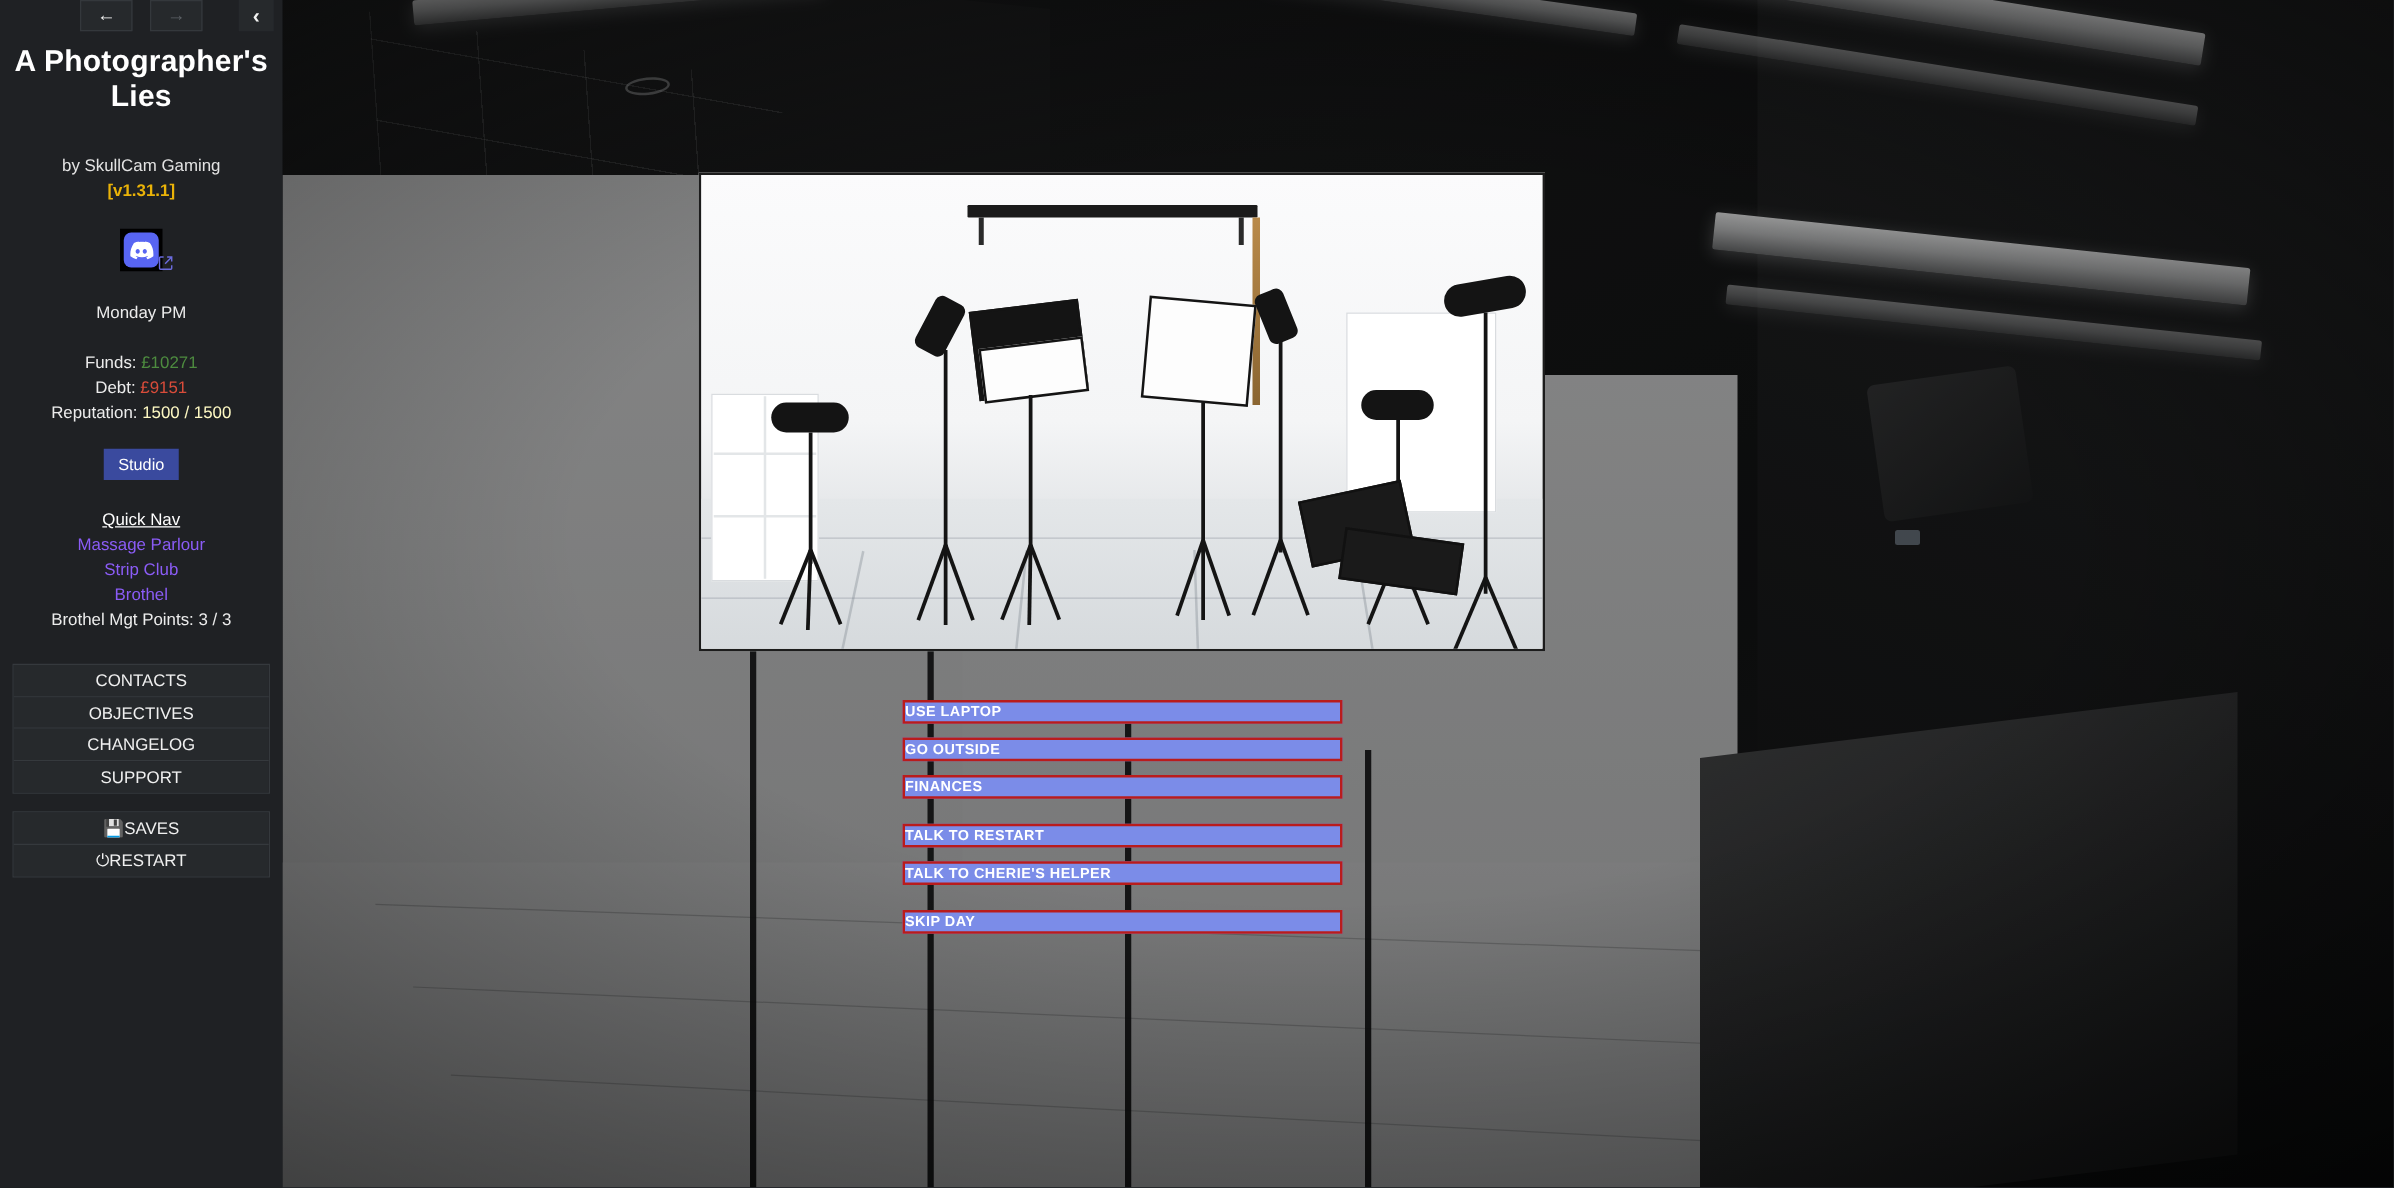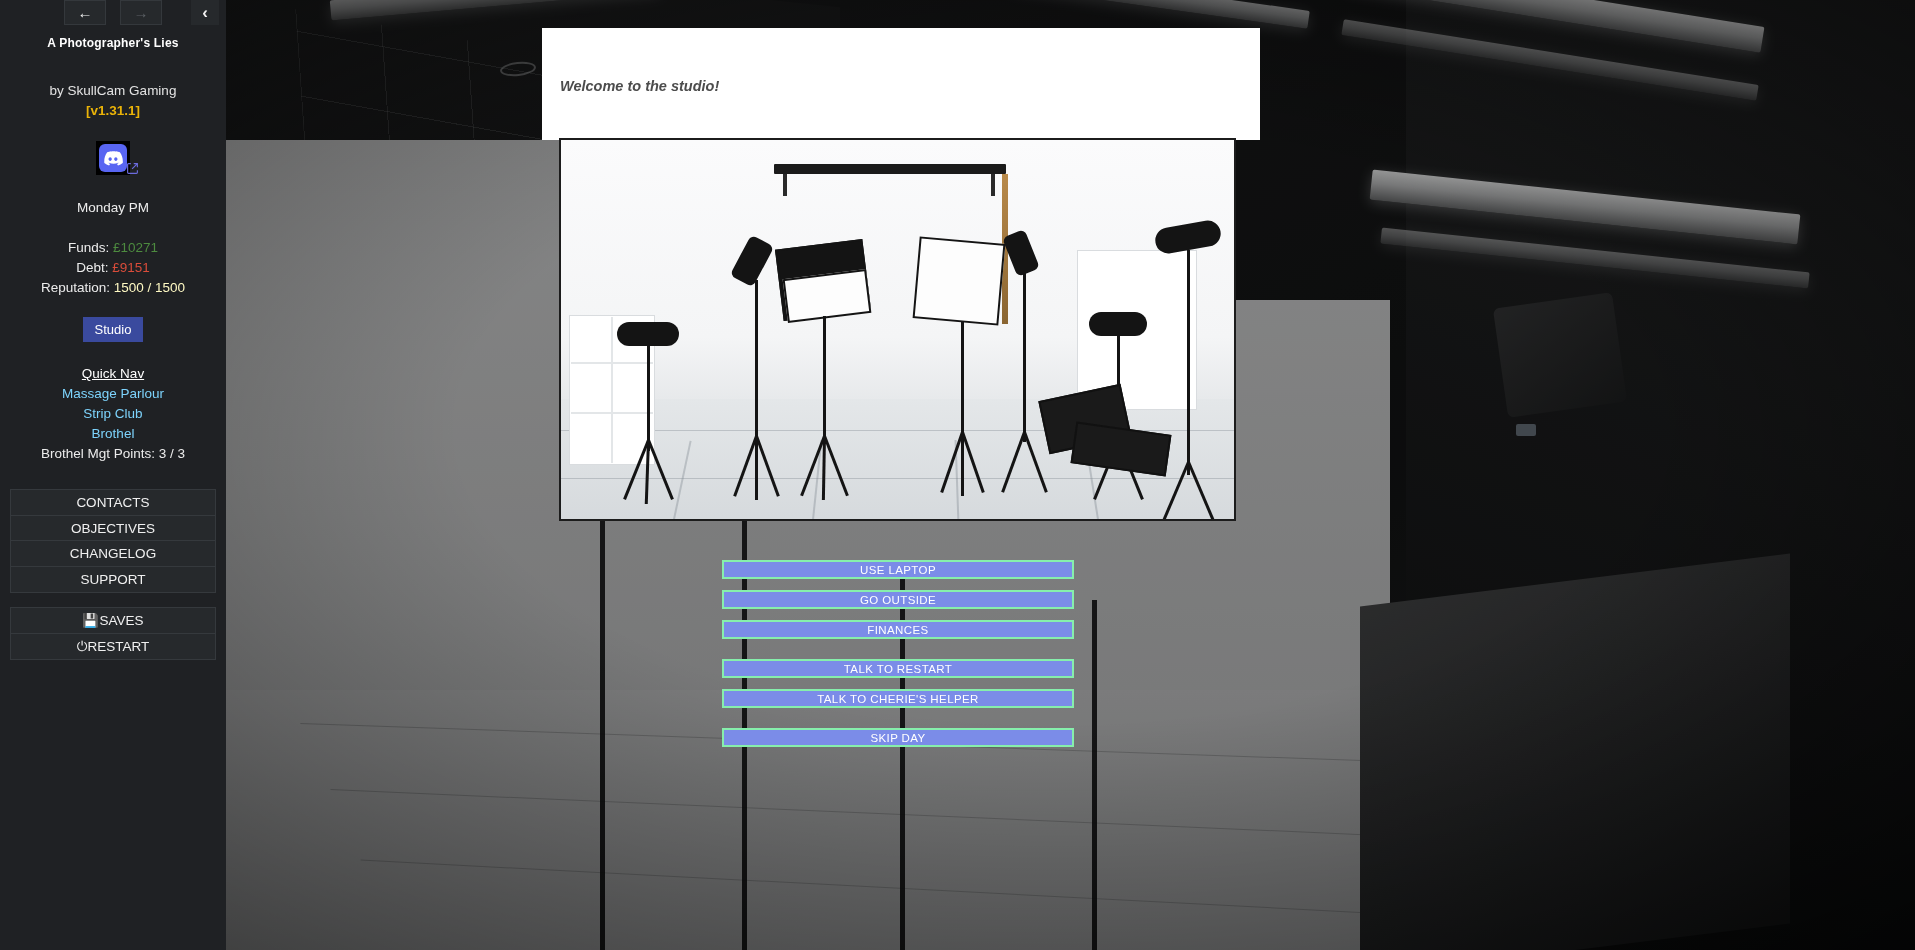--- a/index.html
+++ b/index.html
@@ -127,21 +127,21 @@
     cursor: pointer;
   }
   .nav-btn.disabled { color: #5c6166; }
   .nav-btn.collapse {
     position: absolute; right: 7px; top: 0; width: 28px; height: 25px;
     border: none; background: #26292c; font-size: 17px; font-weight: bold;
   }
 
   .game-title {
     margin-top: 10px;
-    font-size: 12px; font-weight: bold; letter-spacing: .2px; color: #ffffff;
+    font-size: 24px; font-weight: bold; letter-spacing: .2px; color: #ffffff;
   }
   .author { margin-top: 33px; font-size: 13.5px; color: #e3e3e3; }
   .version { margin-top: 5px; font-size: 13.5px; font-weight: bold; color: #eab308; }
 
   .social-row {
     margin-top: 20px; position: relative; height: 40px;
     display: flex; align-items: center; justify-content: center;
   }
   .discord-box {
     width: 34px; height: 34px; background: #000;
@@ -167,21 +167,21 @@
 
   .loc-badge-wrap { margin-top: 19px; }
   .loc-badge {
     display: inline-block; padding: 5px 12px;
     background: #3a4a9e; color: #ffffff;
     font-size: 13px; cursor: pointer;
   }
 
   .quicknav { margin-top: 22px; line-height: 20px; font-size: 13.5px; }
   .quicknav-title { text-decoration: underline; color: #ffffff; font-weight: normal; }
-  .qn-link { color: #7dd3fc; cursor: pointer; }
+  .qn-link { color: #8b5cf6; cursor: pointer; }
   .mgt-points { color: #ececec; }
 
   .menu-block { margin: 25px 10px 0 10px; border: 1px solid #35393d; }
   .menu-item {
     height: 25.5px; line-height: 25.5px;
     border-bottom: 1px solid #35393d;
     background: #26292c; color: #f0f0f0;
     font-size: 13.5px; cursor: pointer;
   }
   .menu-item:last-child { border-bottom: none; }
@@ -244,24 +244,23 @@
     position: absolute; background: #1a1a1a; border: 2px solid #111;
   }
 
   
   #actions {
     position: absolute; left: 496px; top: 560px; width: 352px;
   }
   .act-btn {
     height: 19px; line-height: 17px;
     background: #7b8ce8;
-    border: 2px solid #86efac;
+    border: 2px solid #b91c1c;
     color: #ffffff;
-    font-size: 11.5px; font-weight: normal; letter-spacing: .4px;
-    text-align: center;
+    font-size: 11.5px; font-weight: bold; letter-spacing: .4px;
     margin-bottom: 11px;
     cursor: pointer;
     white-space: nowrap;
     overflow: hidden;
   }
   .act-btn.gap { margin-top: 20px; }
 </style>
 </head>
 <body>
 
@@ -371,23 +370,20 @@
       </div>
       <div class="menu-item">
         <span>⏻</span><span>RESTART</span>
       </div>
     </div>
 
   </div>
 
   <div id="main">
 
-    <div id="textbox">
-      <div class="textbox-line">Welcome to the studio!</div>
-    </div>
 
     <div id="scene">
       <div class="sc-wall"></div>
       <div class="sc-floor"></div>
       <div class="sc-floor-ln" style="left:0; top:290px; width:677px; height:1px;"></div>
       <div class="sc-floor-ln" style="left:120px; top:300px; width:2px; height:83px; transform:rotate(12deg);"></div>
       <div class="sc-floor-ln" style="left:255px; top:300px; width:2px; height:83px; transform:rotate(6deg);"></div>
       <div class="sc-floor-ln" style="left:395px; top:300px; width:2px; height:83px; transform:rotate(-2deg);"></div>
       <div class="sc-floor-ln" style="left:530px; top:300px; width:2px; height:83px; transform:rotate(-9deg);"></div>
       <div class="sc-floor-ln" style="left:0; top:338px; width:677px; height:1px;"></div>

